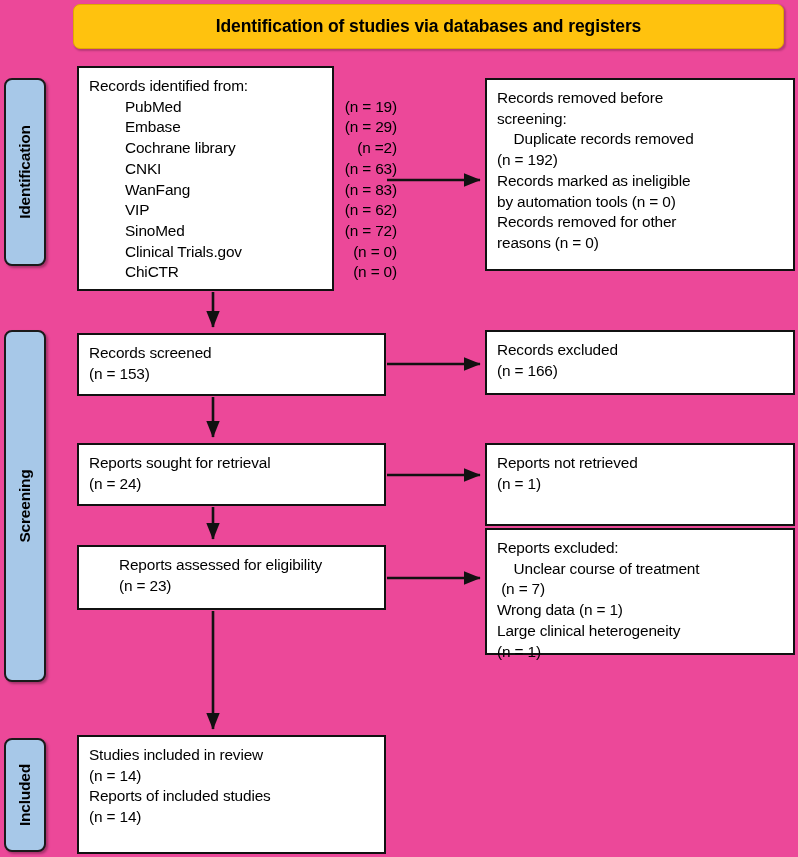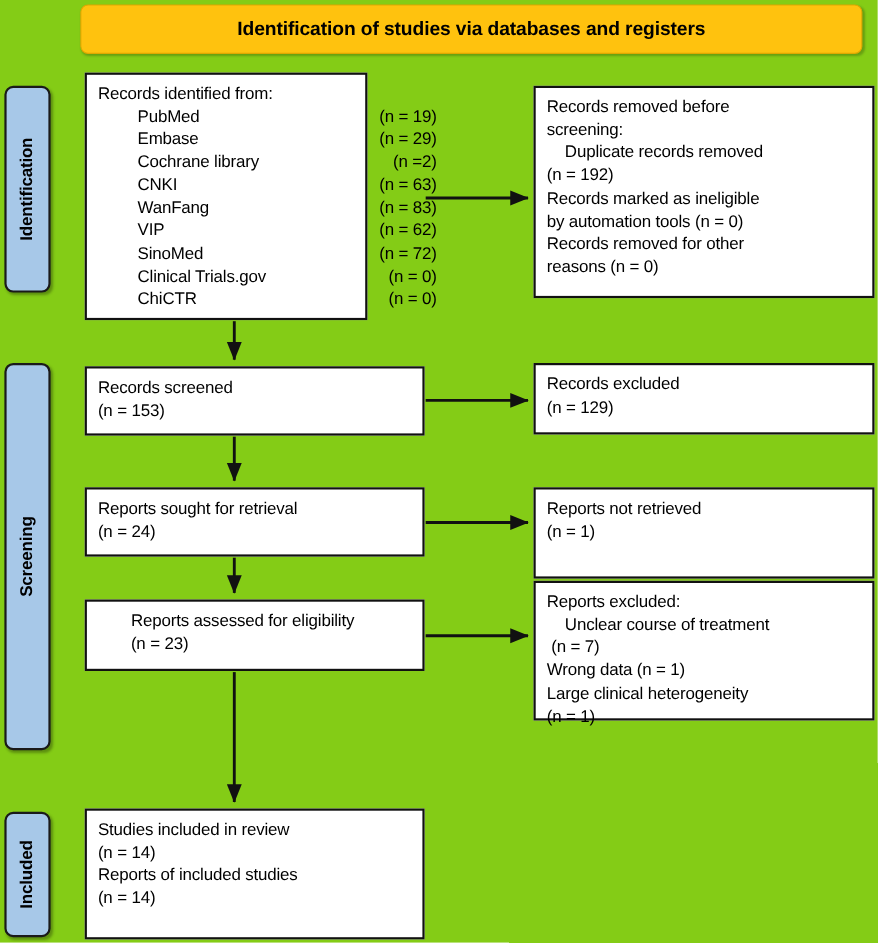--- a/index.html
+++ b/index.html
@@ -9,21 +9,21 @@
   }
   body {
     font-family: "Liberation Sans", sans-serif;
     color: #000000;
   }
   #prisma-root {
     position: relative;
     width: 798px;
     height: 857px;
     overflow: hidden;
-    background: #84cc16;
+    background: #ec4899;
   }
 
   
   .header-banner {
     position: absolute;
     left: 73px;
     top: 4px;
     width: 711px;
     height: 45px;
     background: #FFC20E;
@@ -194,21 +194,21 @@
 reasons (n = 0)</div>
   </div>
 
   <div class="flow-box" id="box-records-screened">
     <div class="flow-box-body">Records screened
 (n = 153)</div>
   </div>
 
   <div class="flow-box" id="box-records-excluded">
     <div class="flow-box-body">Records excluded
-(n = 129)</div>
+(n = 166)</div>
   </div>
 
   <div class="flow-box" id="box-reports-sought">
     <div class="flow-box-body">Reports sought for retrieval
 (n = 24)</div>
   </div>
 
   <div class="flow-box" id="box-reports-not-retrieved">
     <div class="flow-box-body">Reports not retrieved
 (n = 1)</div>

